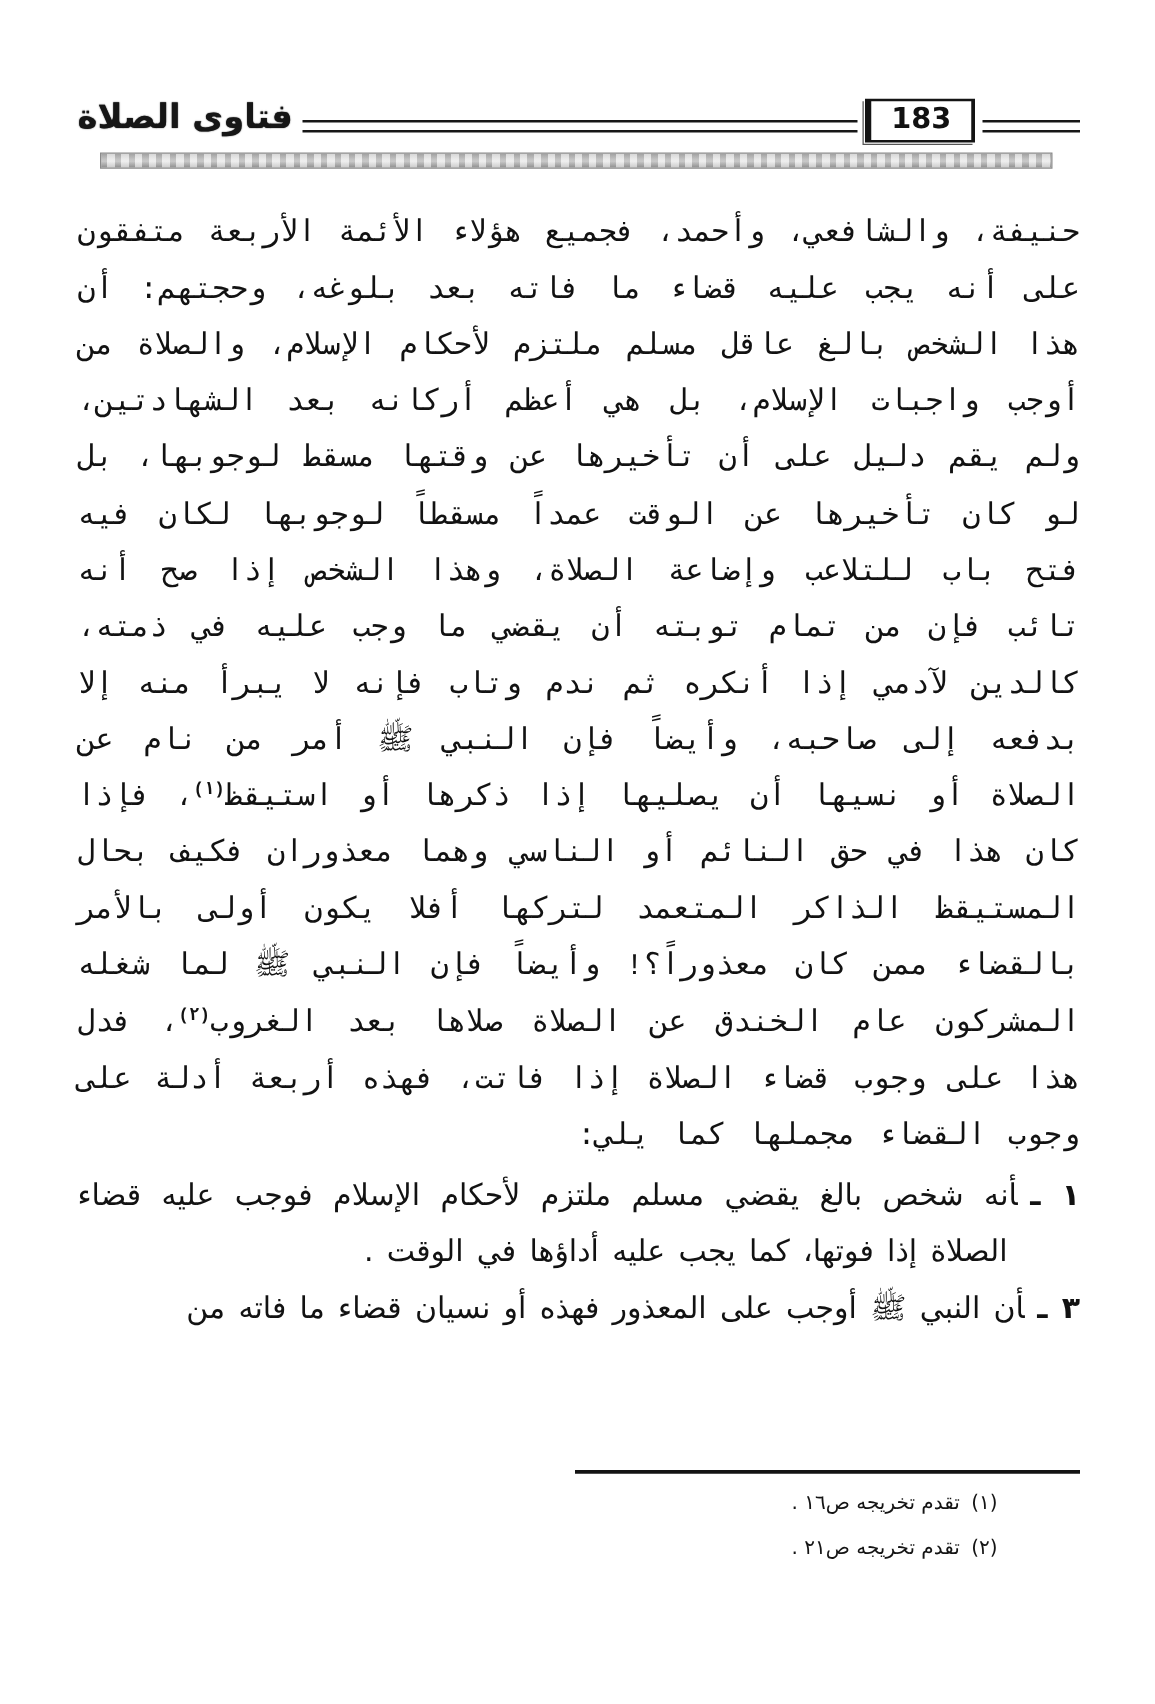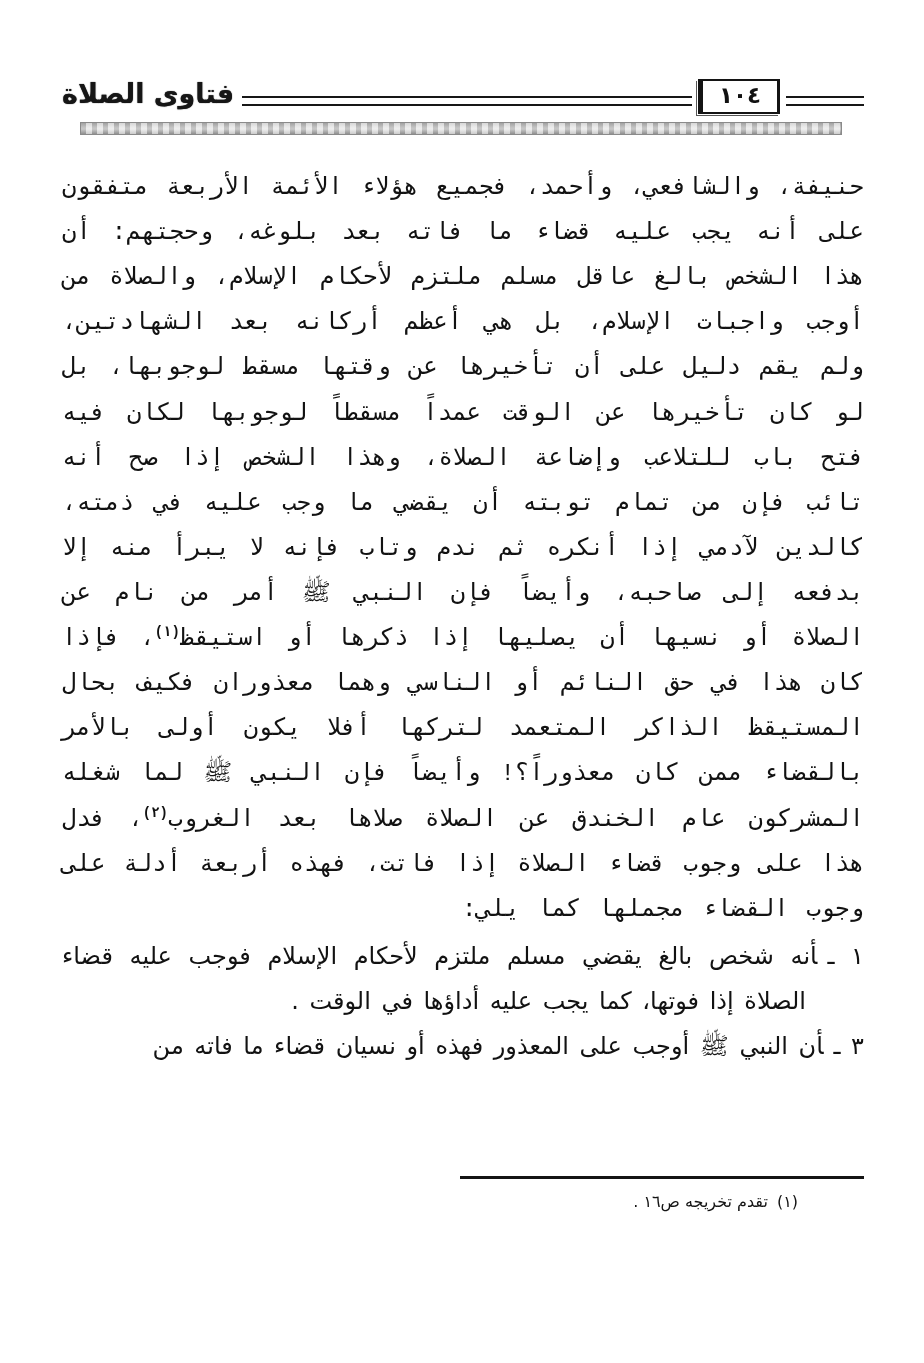--- a/index.html
+++ b/index.html
@@ -77,21 +77,21 @@
     line-height: 0;
     font-weight: 700;
   }
   .list { margin-top: 2px; }
   .list-item {
     padding-right: 58px;
     text-indent: -58px;
     margin: 0;
   }
   .item-number {
-    font-weight: 400;
+    font-weight: 700;
     margin-inline-end: 10px;
     white-space: nowrap;
   }
 
   
   .footer {
     position: absolute;
     right: 60px;
     left: 62px;
     top: 1176px;
@@ -113,21 +113,21 @@
 </head>
 <body>
 
 <div class="page">
   <div class="inner">
 
     <header>
       <div class="header-row">
         <div class="rule-stub"></div>
         <div class="pagenum-box">
-          <span>١٠٤</span>
+          <span>183</span>
         </div>
         <div class="rule-double"></div>
         <div class="book-title">فتاوى الصلاة</div>
       </div>
       <div class="shaded-bar"></div>
     </header>
 
     <main class="body-text">
       <p class="para">
         <span>حنيفة، والشافعي، وأحمد، فجميع هؤلاء الأئمة الأربعة متفقون على أنه يجب عليه قضاء ما فاته بعد بلوغه، وحجتهم: أن هذا الشخص بالغ عاقل مسلم ملتزم لأحكام الإسلام، والصلاة من أوجب واجبات الإسلام، بل هي أعظم أركانه بعد الشهادتين، ولم يقم دليل على أن تأخيرها عن وقتها مسقط لوجوبها، بل لو كان تأخيرها عن الوقت عمداً مسقطاً لوجوبها لكان فيه فتح باب للتلاعب وإضاعة الصلاة، وهذا الشخص إذا صح أنه تائب فإن من تمام توبته أن يقضي ما وجب عليه في ذمته، كالدين لآدمي إذا أنكره ثم ندم وتاب فإنه لا يبرأ منه إلا بدفعه إلى صاحبه، وأيضاً فإن النبي ﷺ أمر من نام عن الصلاة أو نسيها أن يصليها إذا ذكرها أو استيقظ</span><sup class="fn-marker">(١)</sup><span>، فإذا كان هذا في حق النائم أو الناسي وهما معذوران فكيف بحال المستيقظ الذاكر المتعمد لتركها أفلا يكون أولى بالأمر بالقضاء ممن كان معذوراً؟! وأيضاً فإن النبي ﷺ لما شغله المشركون عام الخندق عن الصلاة صلاها بعد الغروب</span><sup class="fn-marker">(٢)</sup><span>، فدل هذا على وجوب قضاء الصلاة إذا فاتت، فهذه أربعة أدلة على وجوب القضاء مجملها كما يلي:</span>
@@ -143,14 +143,17 @@
       </div>
     </main>
 
   </div>
 
   <footer class="footer">
     <div class="fn-rule"></div>
     <div class="fn-line">
       <span class="fn-marker-txt">(١)</span><span>تقدم تخريجه ص١٦ .</span>
     </div>
+    <div class="fn-line">
+      <span class="fn-marker-txt">(٢)</span><span>تقدم تخريجه ص٢١ .</span>
+    </div>
   </footer>
 </div>
 
 </body></html>

